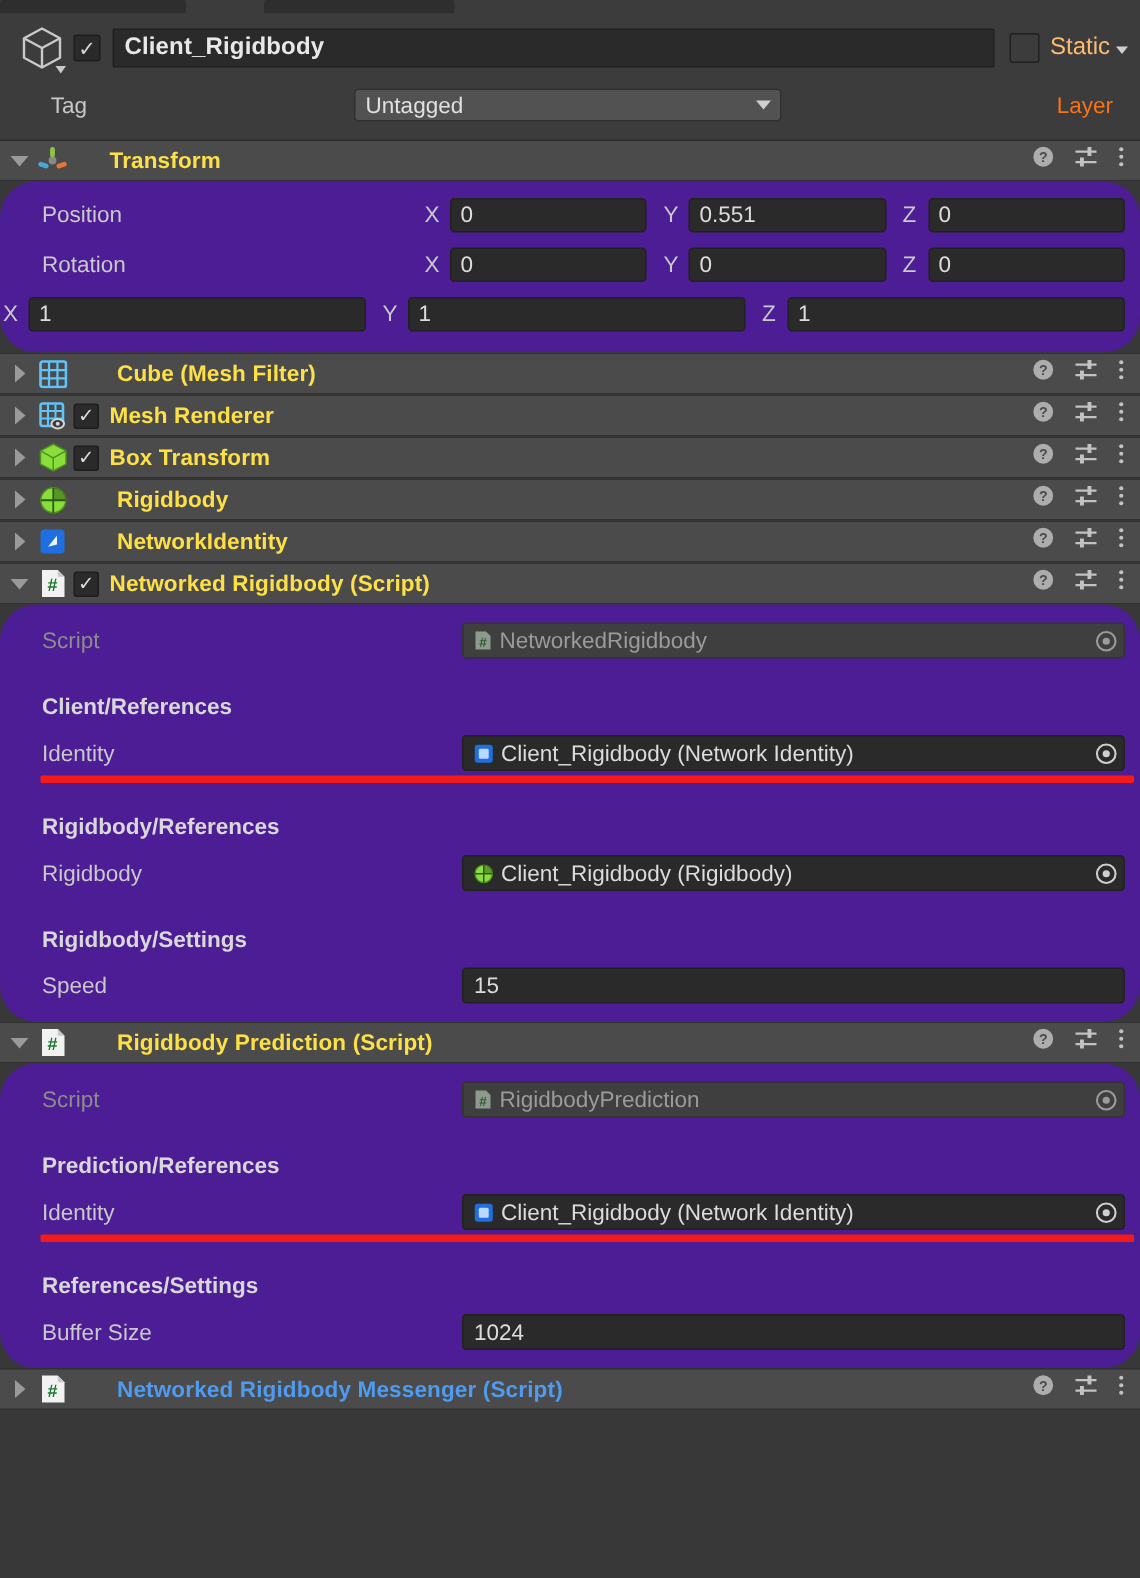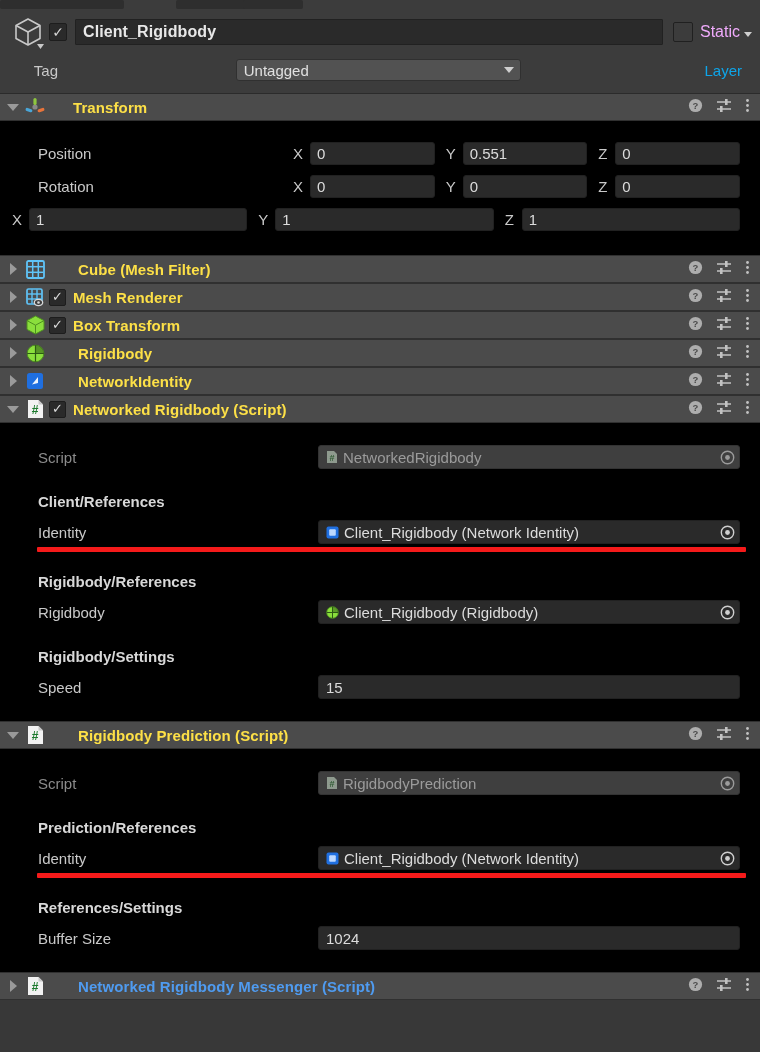--- a/index.html
+++ b/index.html
@@ -32,26 +32,26 @@
   }
   .go-check .tick { color: #d6d6d6; font-size: 14px; line-height: 1; margin-top: -1px; }
   .name-field {
     flex: 1 1 auto; height: 26px; background: #2a2a2a;
     border: 1px solid #212121; border-radius: 1px;
     display: flex; align-items: center; padding: 0 7px;
     font-size: 16px; color: #e8e8e8; font-weight: bold; letter-spacing: .1px;
   }
   .static-wrap { display: flex; align-items: center; margin-left: 10px; flex: 0 0 auto; }
   .static-box { width: 20px; height: 20px; background: #3c3c3c; border: 1px solid #202020; border-radius: 2px; }
-  .static-label { font-size: 16px; color: #f0abfc; margin-left: 7px; }
+  .static-label { font-size: 16px; color: #fdba74; margin-left: 7px; }
   .static-caret { margin-left: 4px; }
 
   .go-row2 { display: flex; align-items: center; height: 30px; padding: 0 10px 0 8px; justify-content: space-between; }
   .lbl-tag { font-size: 15px; color: #c8c8c8; width: 58px; text-align: right; padding-right: 8px; }
-  .lbl-layer { font-size: 15px; color: #0ea5e9; padding-right: 8px; padding-left: 14px; }
+  .lbl-layer { font-size: 15px; color: #f97316; padding-right: 8px; padding-left: 14px; }
   .dropdown {
     height: 22px; background: #525252; border: 1px solid #303030; border-radius: 3px;
     display: flex; align-items: center; justify-content: space-between;
     padding: 0 6px 0 7px; font-size: 15px; color: #e0e0e0;
   }
   .dd-tag { width: 285px; }
   .dd-layer { width: 272px; }
   .caret { width: 0; height: 0; border-left: 5px solid transparent; border-right: 5px solid transparent; border-top: 6px solid #cfcfcf; }
   .caret-sm { border-left-width: 4px; border-right-width: 4px; border-top-width: 5px; }
 
@@ -71,21 +71,21 @@
     display: flex; align-items: center; justify-content: center;
   }
   .comp-check .tick { color: #dcdcdc; font-size: 13px; line-height: 1; margin-top: -1px; }
   .comp-check.spacer { background: none; border: none; }
   .comp-title { flex: 1 1 auto; font-size: 15px; font-weight: bold; color: #fde047; letter-spacing: .1px; }
   .comp-title.linked { color: #4f9bf0; }
   .comp-title.pad { padding-left: 5px; }
   .hdr-icons { display: flex; align-items: center; gap: 13px; flex: 0 0 auto; padding-right: 2px; }
 
   
-  .comp-body { background: #000000; padding: 12px; }
+  .comp-body { background: #4c1d95; padding: 2px; border-radius: 24px; }
   .row { display: flex; align-items: center; height: 30px; padding: 0 8px 0 0; }
   .row-label { font-size: 15px; color: #c9c9c9; padding-left: 26px; flex: 0 0 306px; }
   .row-label.dim { color: #8c8c8c; }
   .section-label { font-size: 15px; font-weight: bold; color: #d8d8d8; padding-left: 26px; }
   .row-section { display: flex; align-items: center; height: 32px; }
 
   .field {
     flex: 1 1 auto; height: 24px; background: #2a2a2a; border: 1px solid #212121;
     border-radius: 3px; display: flex; align-items: center; padding: 0 2px 0 7px;
     font-size: 15px; color: #dcdcdc;

